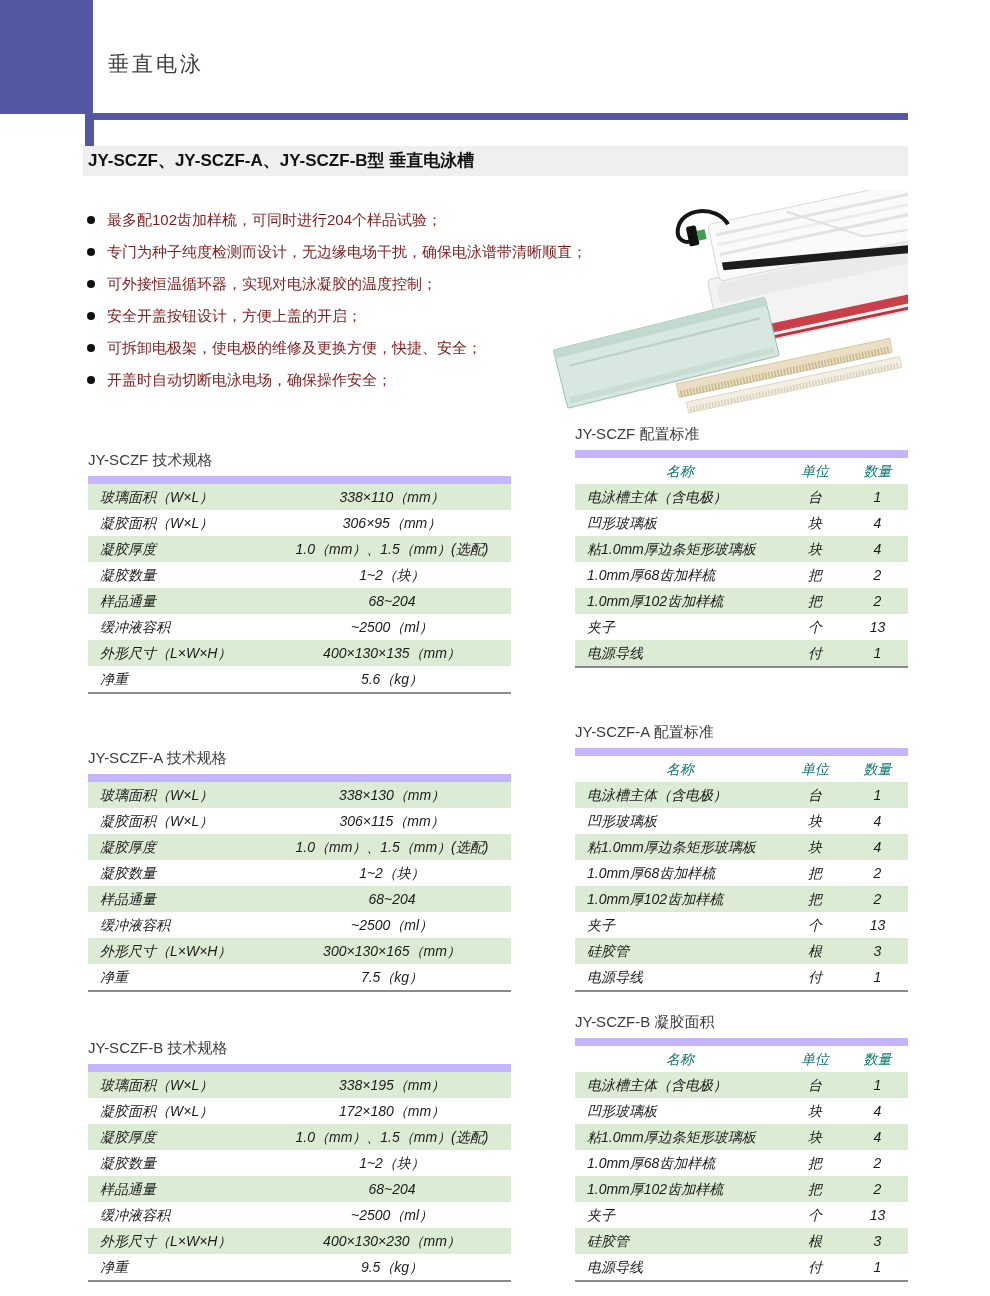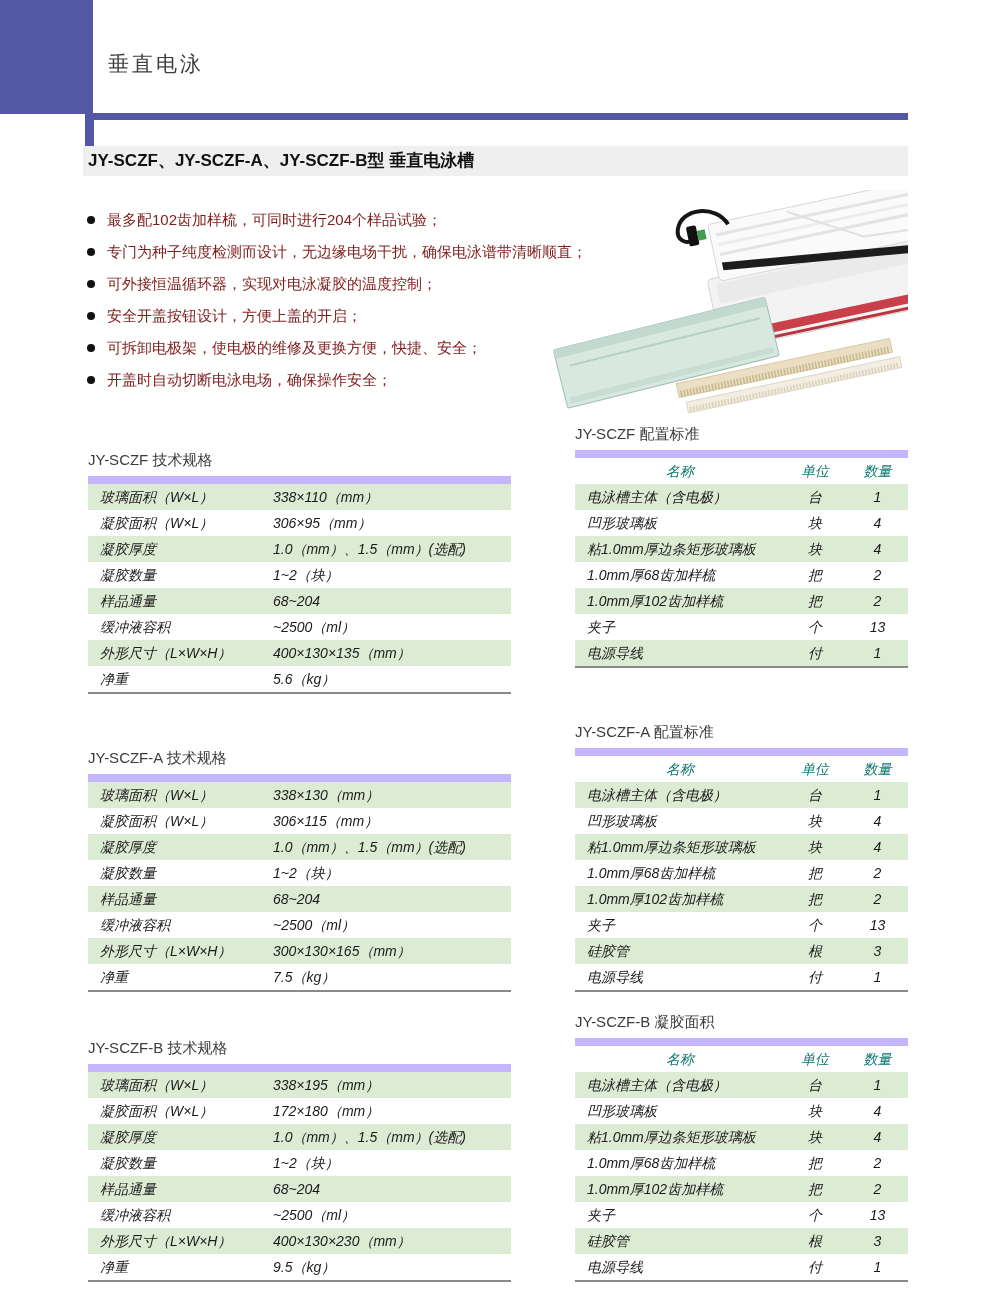--- a/index.html
+++ b/index.html
@@ -24,21 +24,21 @@
   
   .product{position:absolute;left:540px;top:190px;width:450px;height:230px;}
   
   .tbl{position:absolute;}
   .tbl-title{height:26px;line-height:20px;font-size:15px;color:#3c3c3c;}
   .tbl-body{border-top:8px solid #c4b5fd;border-bottom:2px solid #8a8a8a;font-style:italic;}
   .row,.crow,.chead{display:flex;height:26px;line-height:26px;font-size:14px;}
   .spec-body .row:nth-child(odd){background:#dcebd3;}
   .cbody .crow:nth-child(odd){background:#dcebd3;}
   .cell-label{width:185px;padding-left:12px;box-sizing:border-box;white-space:nowrap;}
-  .cell-value{flex:1;text-align:left;white-space:nowrap;}
+  .cell-value{flex:1;text-align:center;white-space:nowrap;}
   .chead{color:#0f766e;}
   .ch-name{flex:1;text-align:center;}
   .ch-unit,.ch-qty{text-align:center;}
   .ch-unit,.c-unit{width:60px;}
   .ch-qty,.c-qty{width:65px;}
   .c-name{flex:1;padding-left:12px;box-sizing:border-box;white-space:nowrap;}
   .c-unit,.c-qty{text-align:center;}
   
   #spec-0{left:88px;top:450px;width:423px;}
   #spec-1{left:88px;top:748px;width:423px;}

